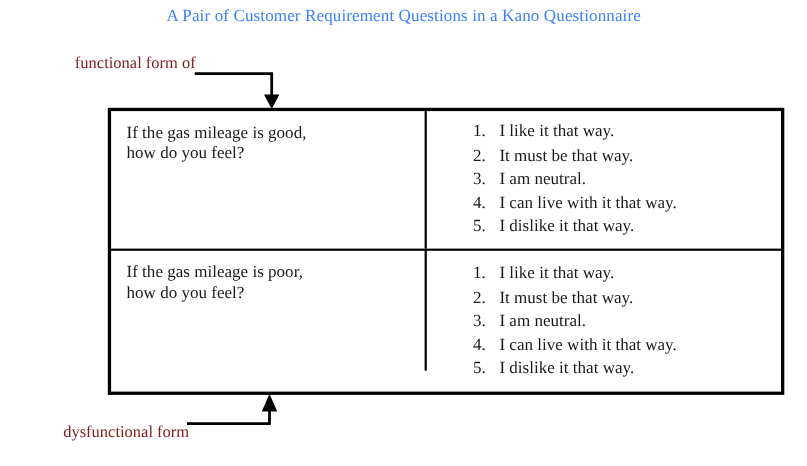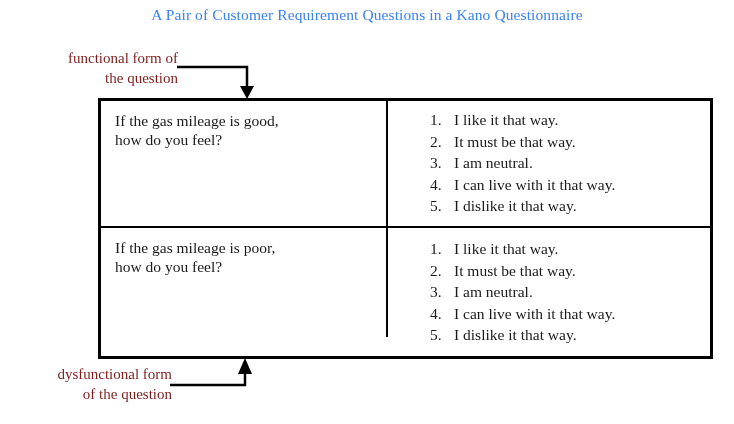--- a/index.html
+++ b/index.html
@@ -39,21 +39,21 @@
     white-space: nowrap;
   }
   .annot-top {
     left: 8px;
     top: 48px;
     text-align: right;
     width: 170px;
   }
   .annot-bottom {
     left: 4px;
-    top: 364px;
+    top: 383px;
     text-align: right;
     width: 168px;
   }
   .annot .l1, .annot .l2 { display: block; }
 
   
   .arrow-svg {
     position: absolute;
     left: 0;
     top: 0;
@@ -135,26 +135,24 @@
   </g>
 
   <g>
     <path d="M170 385 H245 V372" fill="none" stroke="#000000" stroke-width="2.5"></path>
     <polygon points="238,374 252,374 245,358" fill="#000000"></polygon>
   </g>
 </svg>
 
 <div class="annot annot-top">
   <span class="l1">functional form of</span>
-  <span class="l2">the question</span>
 </div>
 
 <div class="annot annot-bottom">
   <span class="l1">dysfunctional form</span>
-  <span class="l2">of the question</span>
 </div>
 
 <div class="kano-table">
 
   <div class="kano-row row-1">
     <div class="cell-question">
       <span class="q-line">If the gas mileage is good,</span>
       <span class="q-line">how do you feel?</span>
     </div>
     <div class="cell-answers">

